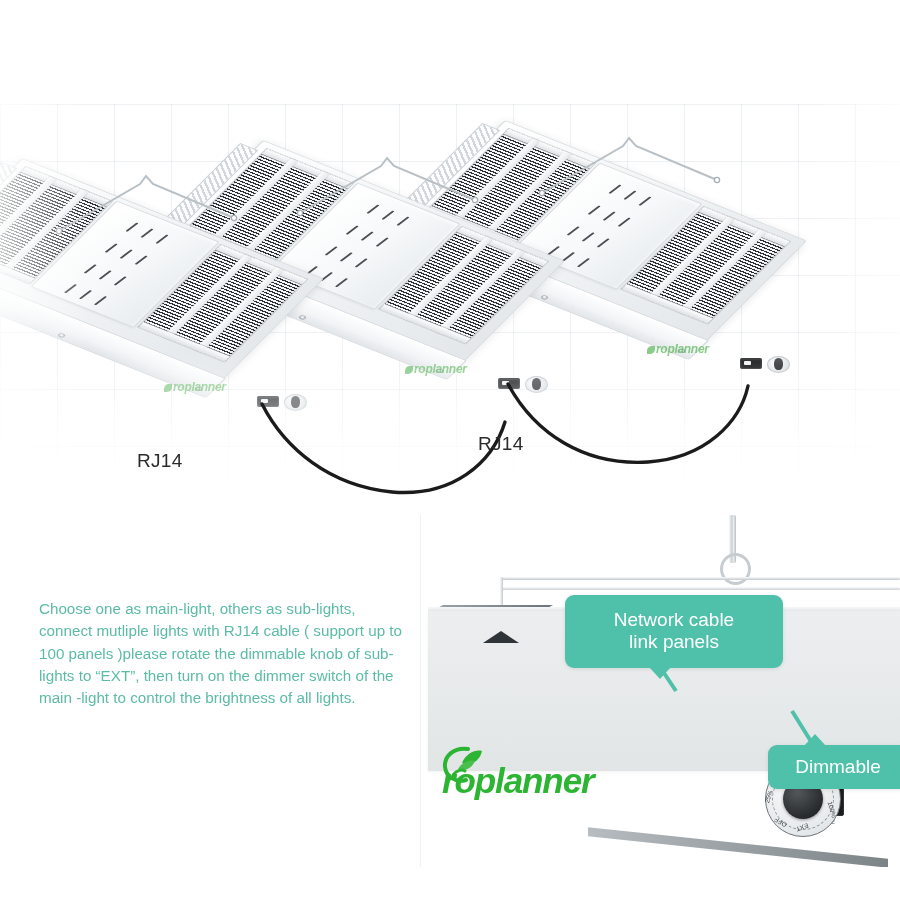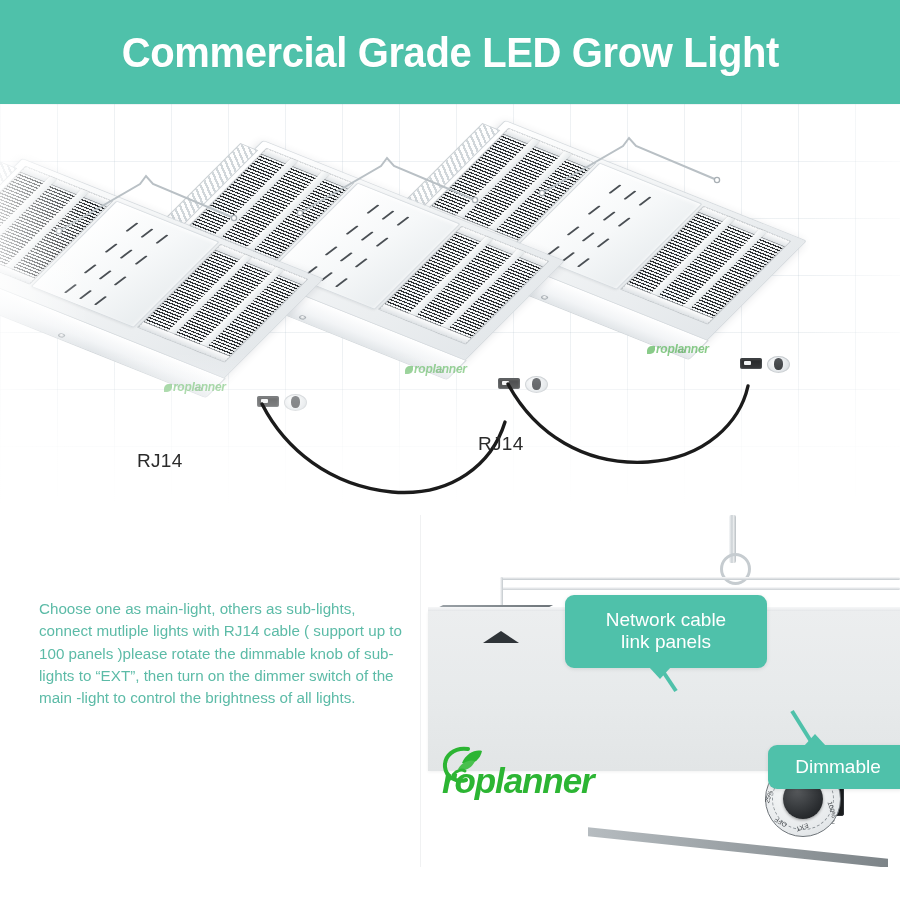--- a/index.html
+++ b/index.html
@@ -286,21 +286,21 @@
     transform-origin:50% 50%;
   }
 
   .callout{
     position:absolute;
     background:#4fc1aa;color:#fff;border-radius:9px;
     text-align:center;line-height:1.18;
     box-shadow:0 1px 4px rgba(0,0,0,.10);
   }
   .callout.net{
-    left:145px;top:80px;width:178px;padding:14px 12px;font-size:19px;
+    left:145px;top:80px;width:178px;padding:14px 20px;font-size:19px;
   }
   .callout.net:after{
     content:"";position:absolute;left:84px;bottom:-11px;
     border-left:11px solid transparent;border-right:11px solid transparent;
     border-top:12px solid #4fc1aa;
   }
   .callout.dim{
     left:348px;top:230px;width:124px;padding:11px 8px;font-size:19px;
   }
   .callout.dim:after{
@@ -320,23 +320,20 @@
 
   .sep-line{
     position:absolute;left:0;top:0;width:1px;height:352px;background:#f0f1f2;
   }
 </style>
 </head>
 <body>
 
 <div class="stage">
 
-  <div class="banner">
-    <div class="banner-title">Commercial Grade LED Grow Light</div>
-  </div>
 
   <div class="grid-area"></div>
 
   <div class="fixture" style="left:505px;top:120px;">
     <div class="fx-skew">
       <div class="fx-body">
         <div class="lattice"></div>
         <div class="finbank left">
           <div class="cap top"></div>
             <div class="rail a"></div>

